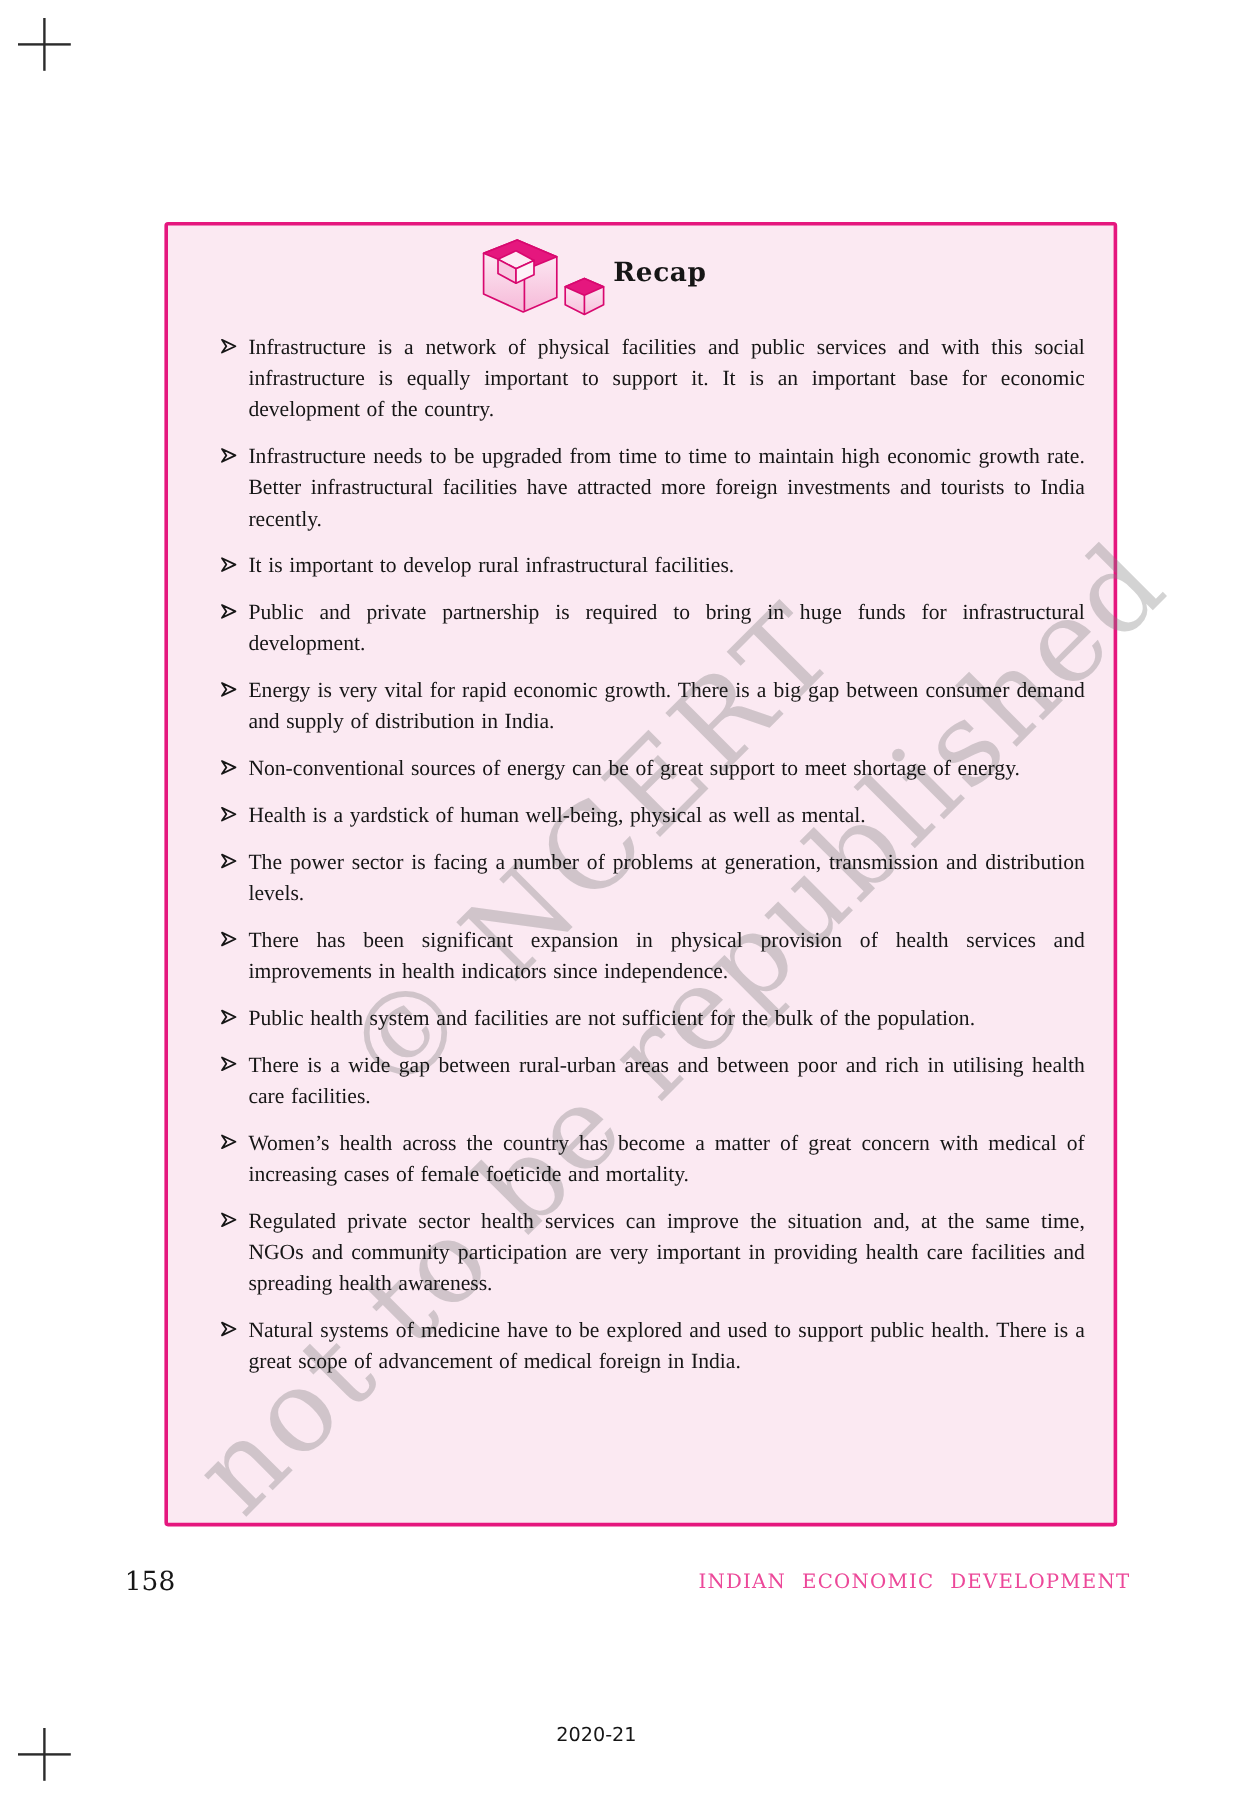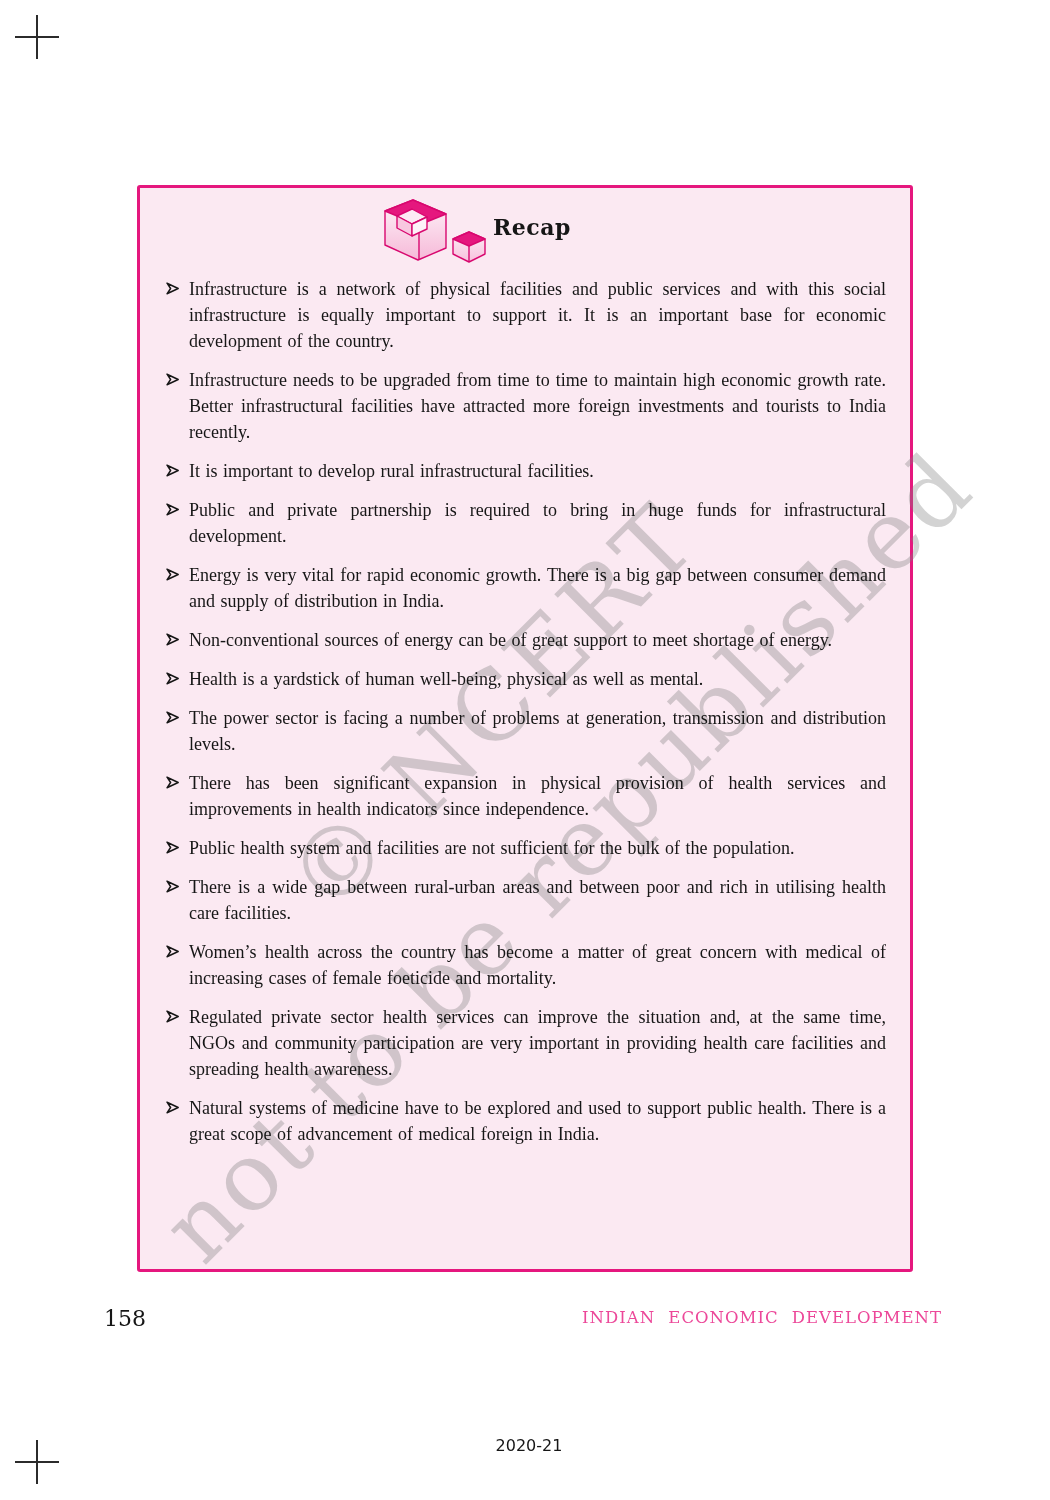--- a/index.html
+++ b/index.html
@@ -18,20 +18,21 @@
   .crop-bottom{left:15px;top:1440px;}
 
   
   .recap-box{
     position:absolute;
     left:137px;top:185px;
     width:770px;height:1081px;
     background:#fbe9f2;
     border:3px solid #e5177e;
     border-radius:3px;
+    padding-left:18px;
   }
   .recap-content{
     position:relative;z-index:2;
     padding:6px 24px 0 25px;
   }
   .recap-header{
     position:relative;
     height:76px;
     padding-left:212px;
   }
@@ -81,21 +82,21 @@
   }
   .footer-title{
     position:absolute;right:108px;top:1308px;
     font-size:16.5px;color:#ec4899;
     letter-spacing:1px;word-spacing:7px;
   }
   .footer-year{
     position:absolute;left:0;top:1436px;width:994px;
     text-align:center;
     font-family:"DejaVu Sans", sans-serif;
-    font-size:16px;color:#161616;padding-left:32px;
+    font-size:16px;color:#161616;
   }
 </style>
 </head>
 <body>
 
 <div class="page">
 
   <div class="crop crop-top">
       <div class="h"></div>
       <div class="v"></div>

